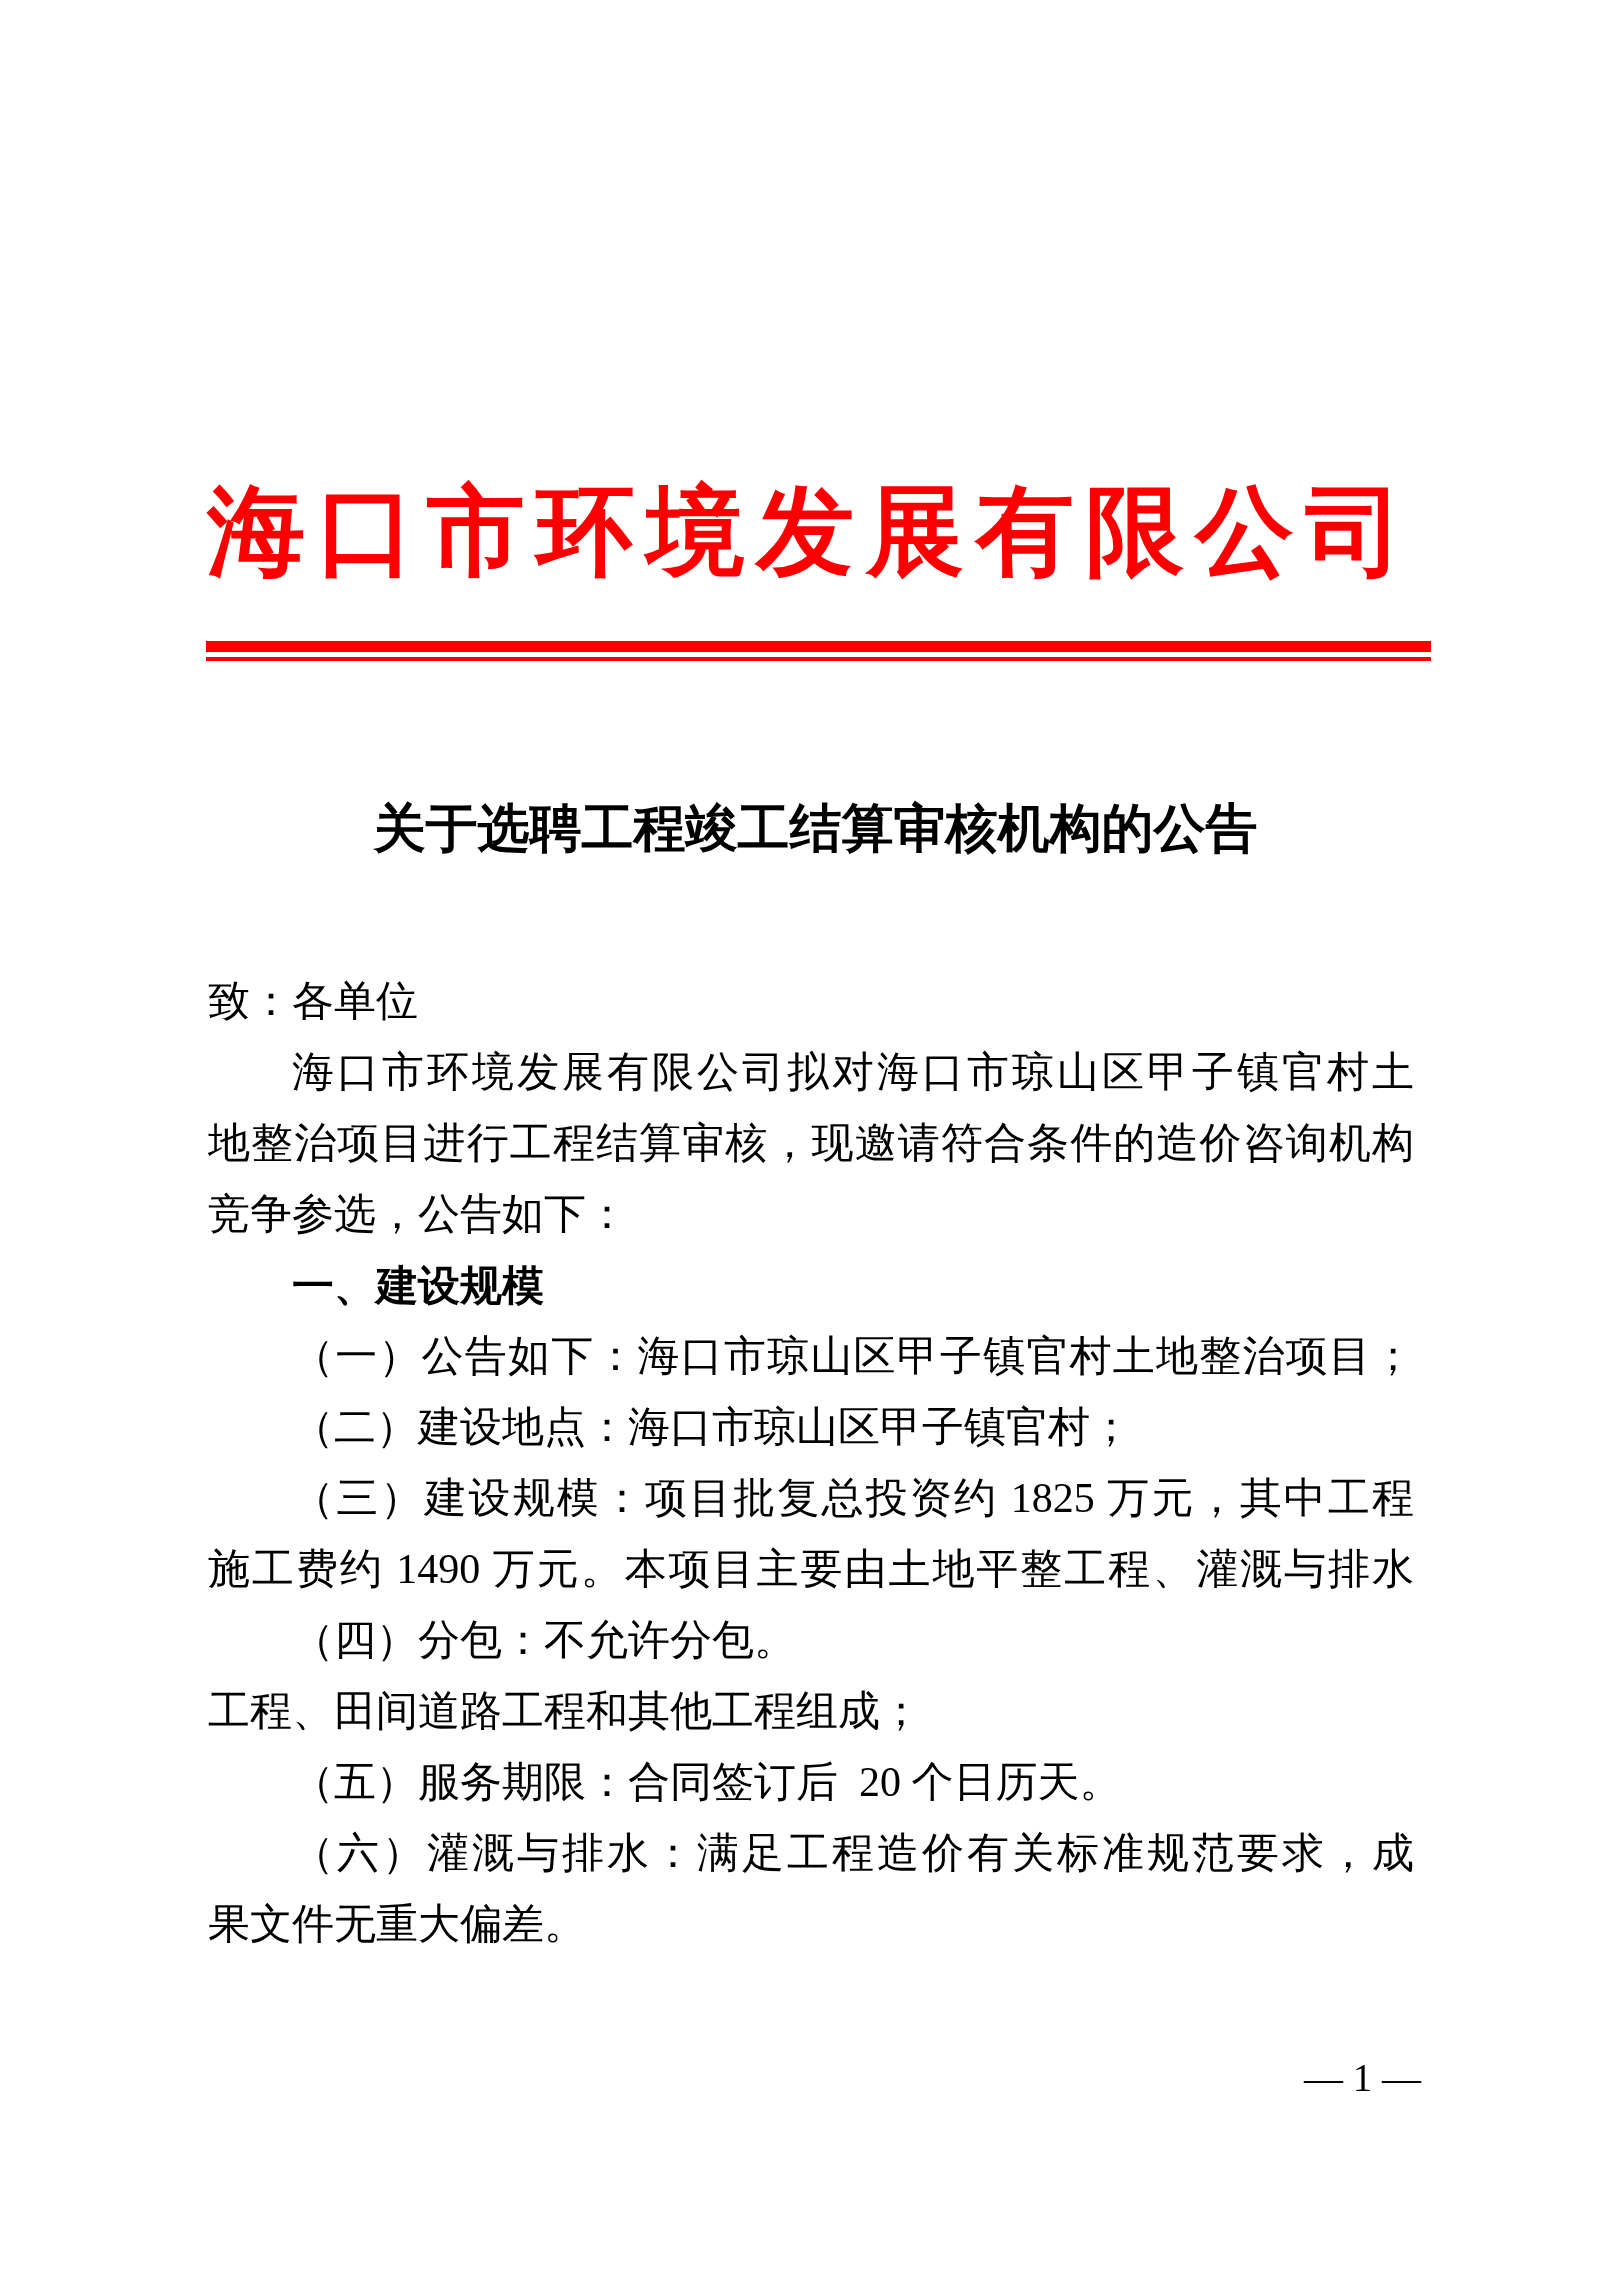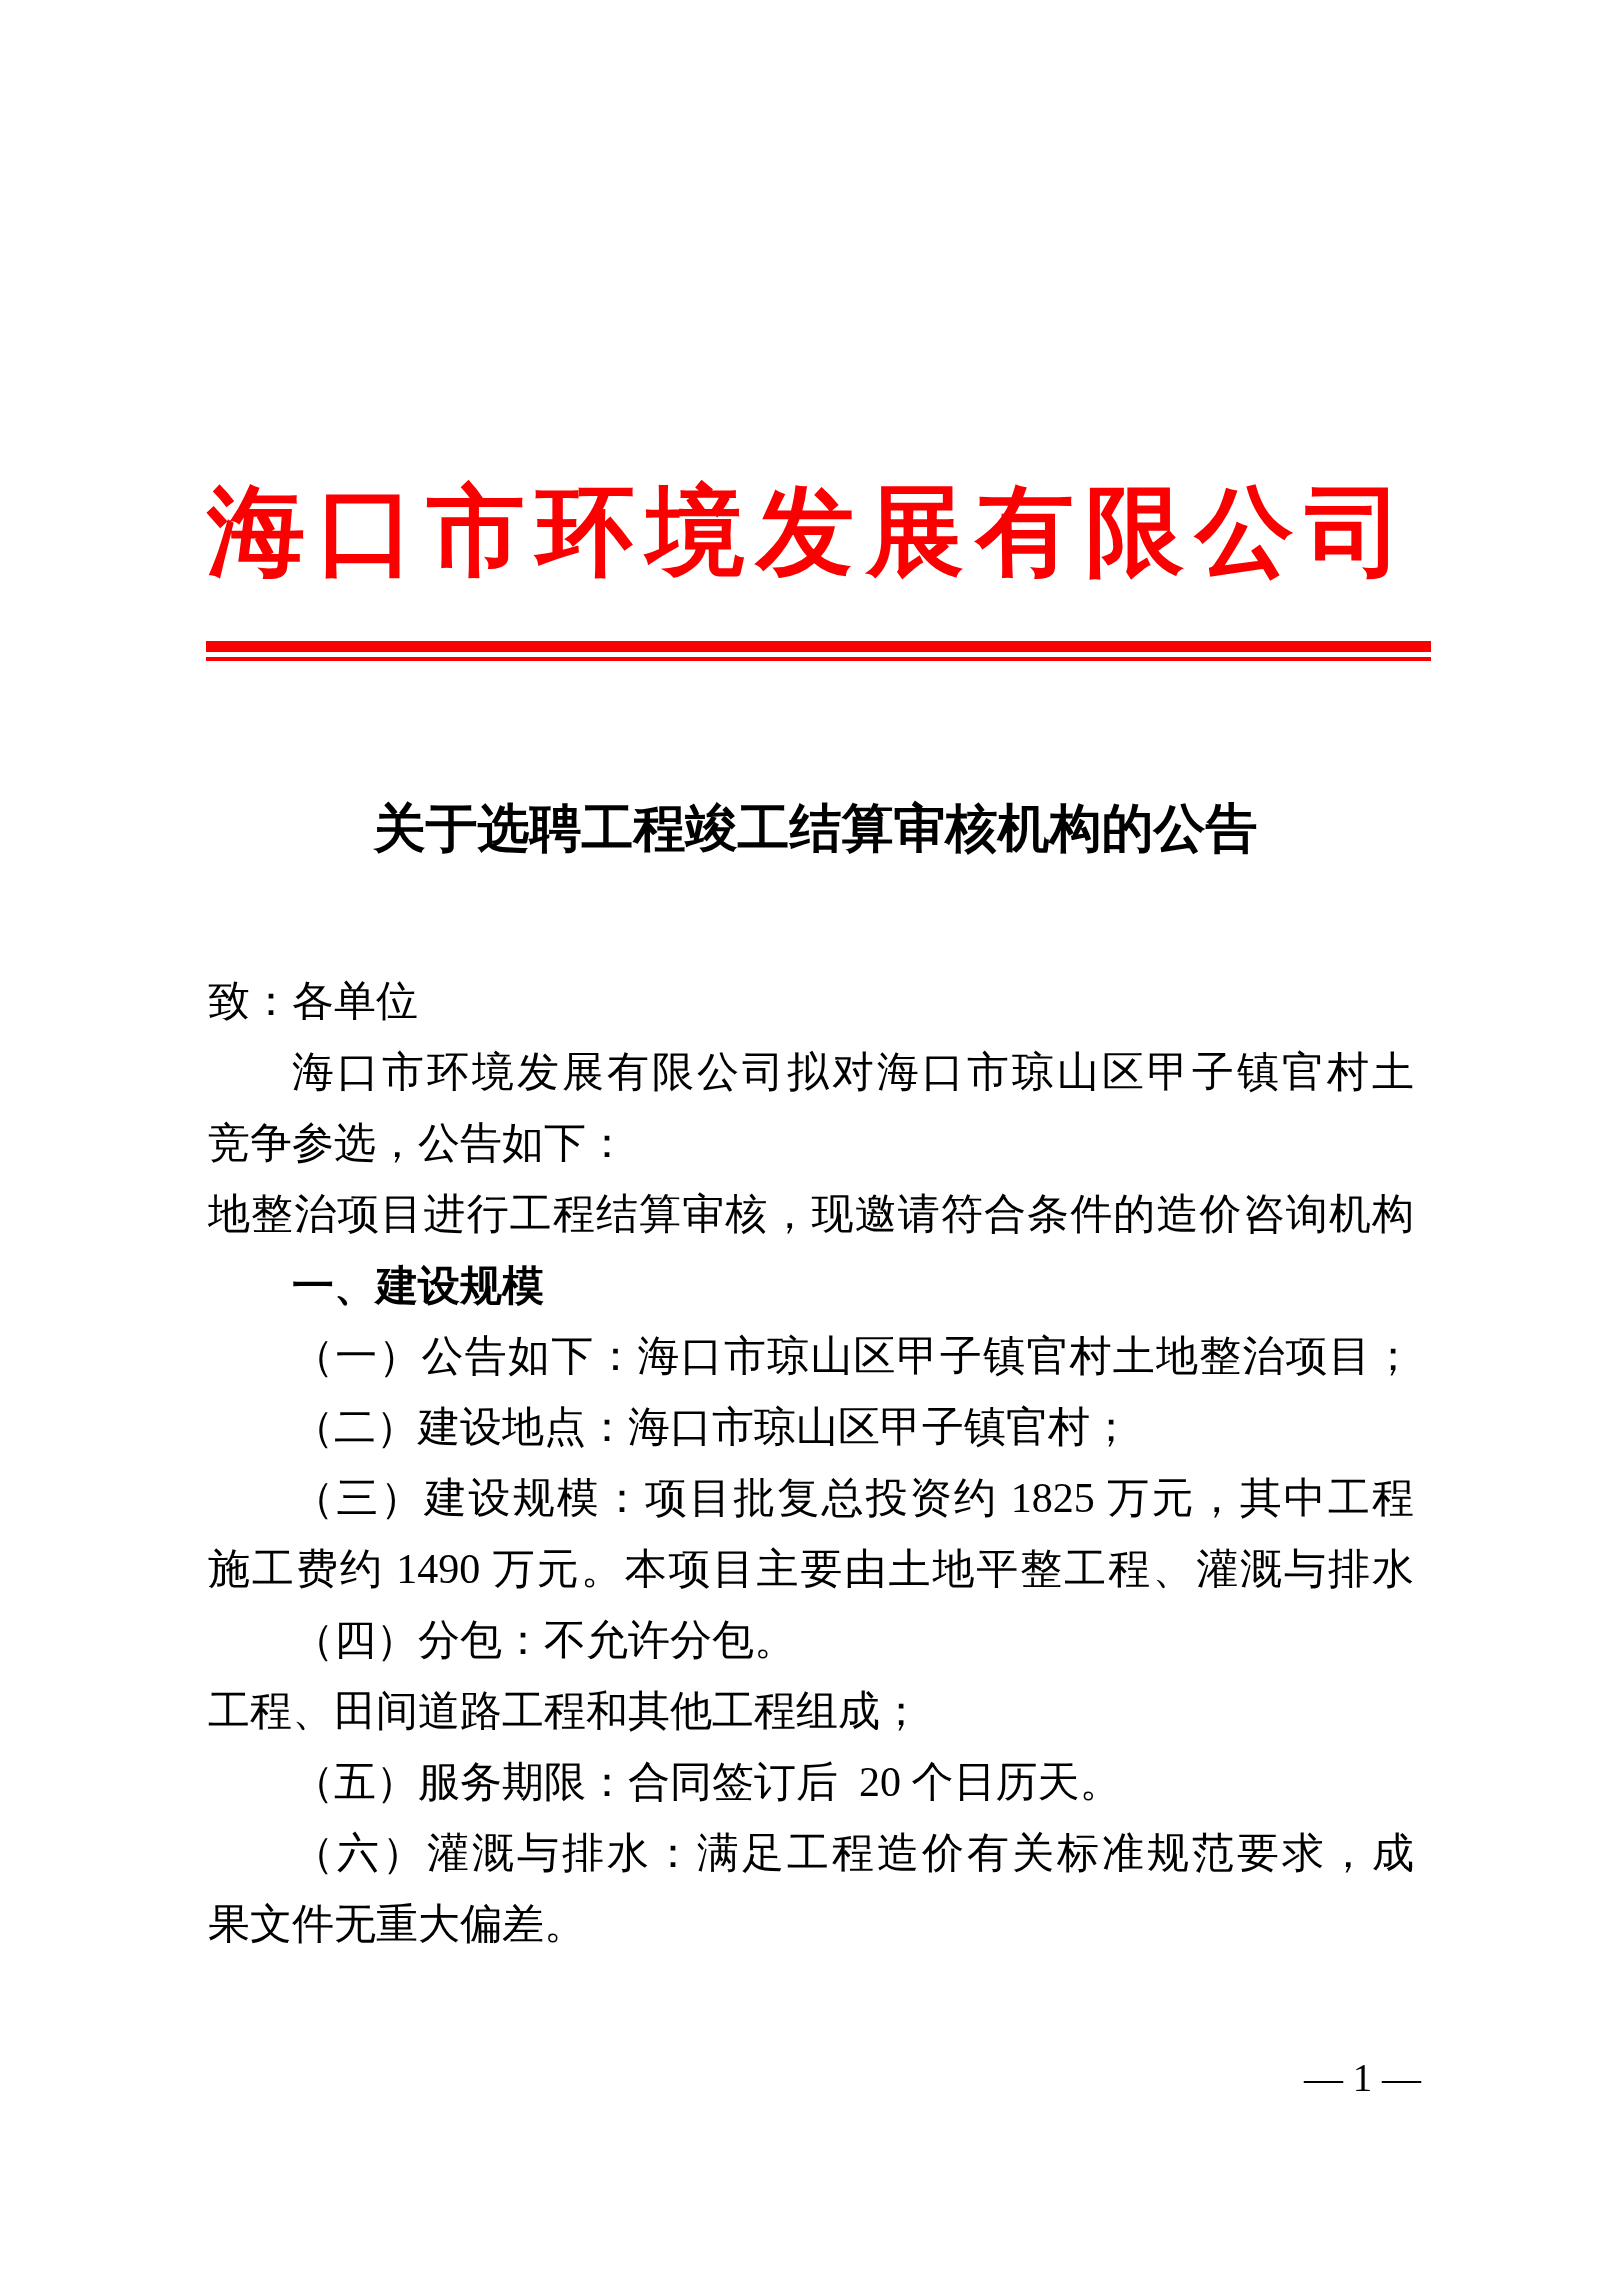--- a/index.html
+++ b/index.html
@@ -98,22 +98,22 @@
 
   <div class="rule rule-thick"></div>
 
   <div class="rule rule-thin"></div>
 
   <div class="doc-title">关于选聘工程竣工结算审核机构的公告</div>
 
   <div class="body-text">
       <div class="line">致：各单位</div>
       <div class="line indent stretch">海口市环境发展有限公司拟对海口市琼山区甲子镇官村土</div>
+      <div class="line stretch">地整治项目进行工程结算审核，现邀请符合条件的造价咨询机构</div>
       <div class="line">竞争参选，公告如下：</div>
-      <div class="line stretch">地整治项目进行工程结算审核，现邀请符合条件的造价咨询机构</div>
       <div class="line indent bold">一、建设规模</div>
       <div class="line indent stretch">（一）公告如下：海口市琼山区甲子镇官村土地整治项目；</div>
       <div class="line indent">（二）建设地点：海口市琼山区甲子镇官村；</div>
       <div class="line indent stretch">（三）建设规模：项目批复总投资约 1825 万元，其中工程</div>
       <div class="line stretch">施工费约 1490 万元。本项目主要由土地平整工程、灌溉与排水</div>
       <div class="line indent">（四）分包：不允许分包。</div>
       <div class="line">工程、田间道路工程和其他工程组成；</div>
       <div class="line indent">（五）服务期限：合同签订后  20 个日历天。</div>
       <div class="line indent stretch">（六）灌溉与排水：满足工程造价有关标准规范要求，成</div>
       <div class="line">果文件无重大偏差。</div>

